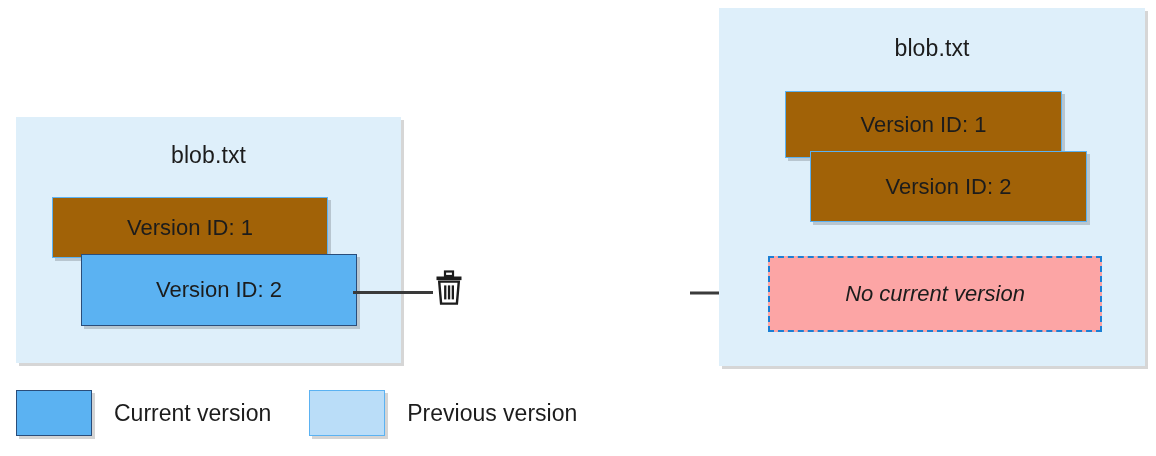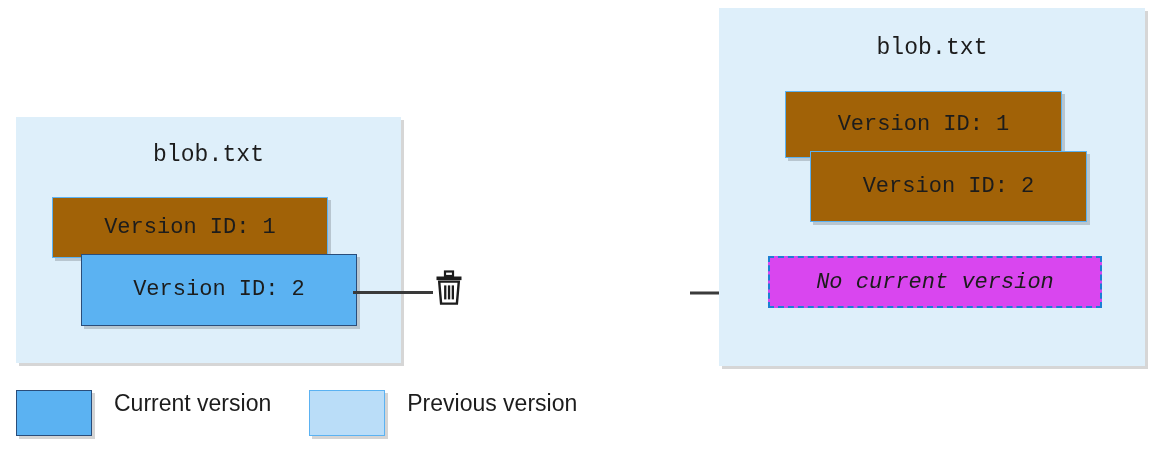--- a/index.html
+++ b/index.html
@@ -19,21 +19,20 @@
   .stage {
     position: absolute;
     inset: 0;
   }
 
   
   .blob-panel {
     position: absolute;
     background: #DEEFFA;
     box-shadow: 3px 3px 0 0 rgba(0,0,0,0.16);
-    font-family: Liberation Mono, monospace;
   }
   #panel-left  { left: 16px;  top: 117px; width: 385px; height: 246px; }
   #panel-right { left: 719px; top: 8px;   width: 426px; height: 358px; }
 
   .panel-title {
     position: absolute;
     left: 0;
     right: 0;
     text-align: center;
     font-size: 23px;
@@ -73,23 +72,23 @@
   
   #right-v1 { left: 66px; top: 83px; width: 277px; height: 67px; }
   #right-v2 { left: 91px; top: 143px; width: 277px; height: 71px; }
 
   
   #no-current-version {
     position: absolute;
     left: 49px;
     top: 248px;
     width: 334px;
-    height: 52px;
+    height: 76px;
     box-sizing: border-box;
-    background: #d946ef;
+    background: #fca5a5;
     border: 2px dashed #1B7FD4;
     display: flex;
     align-items: center;
     justify-content: center;
     font-size: 22px;
     font-style: italic;
     color: #1c1c1c;
   }
 
   
@@ -131,21 +130,21 @@
   
   #legend {
     position: absolute;
     left: 16px;
     top: 390px;
     display: flex;
     align-items: center;
   }
   .legend-item {
     display: flex;
-    align-items: flex-start;
+    align-items: center;
   }
   .legend-swatch {
     width: 76px;
     height: 46px;
     box-sizing: border-box;
     box-shadow: 3px 3px 0 0 rgba(0,0,0,0.17);
     flex: none;
   }
   .legend-swatch.current  { background: #5BB2F2; border: 1.5px solid #2A4D7A; }
   .legend-swatch.previous { background: #BADDF8; border: 1.5px solid #5BB2F2; }

